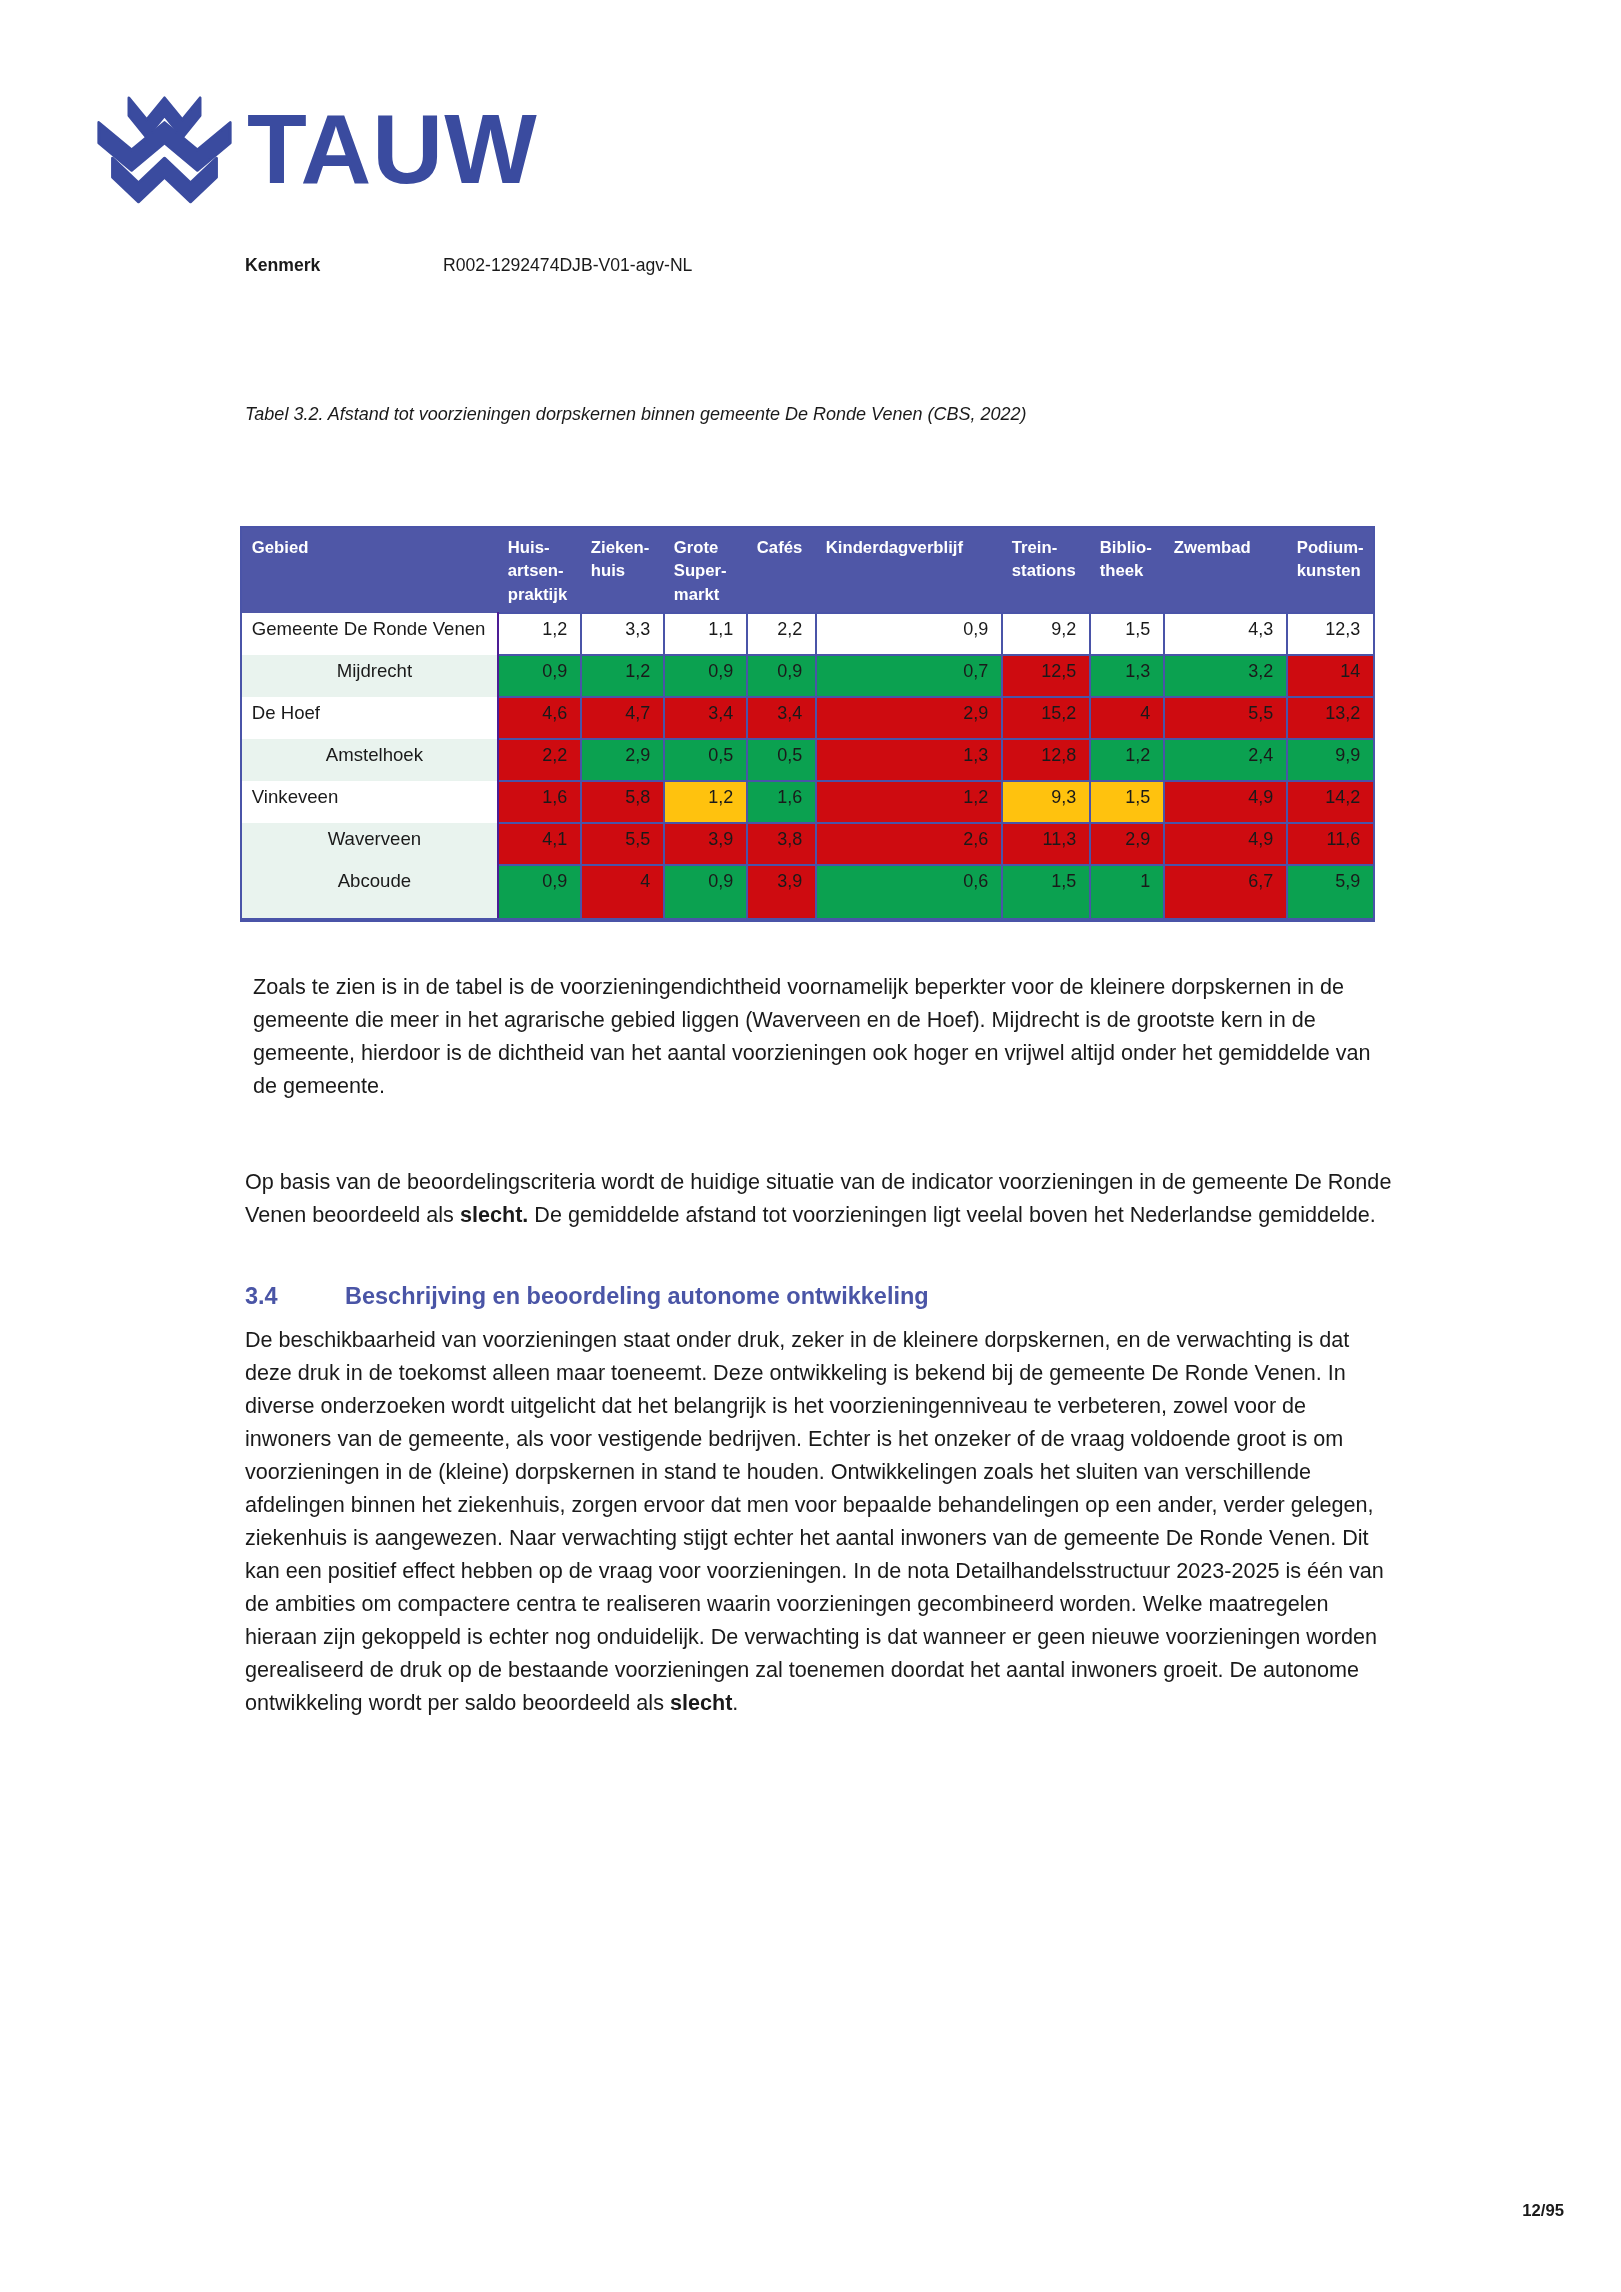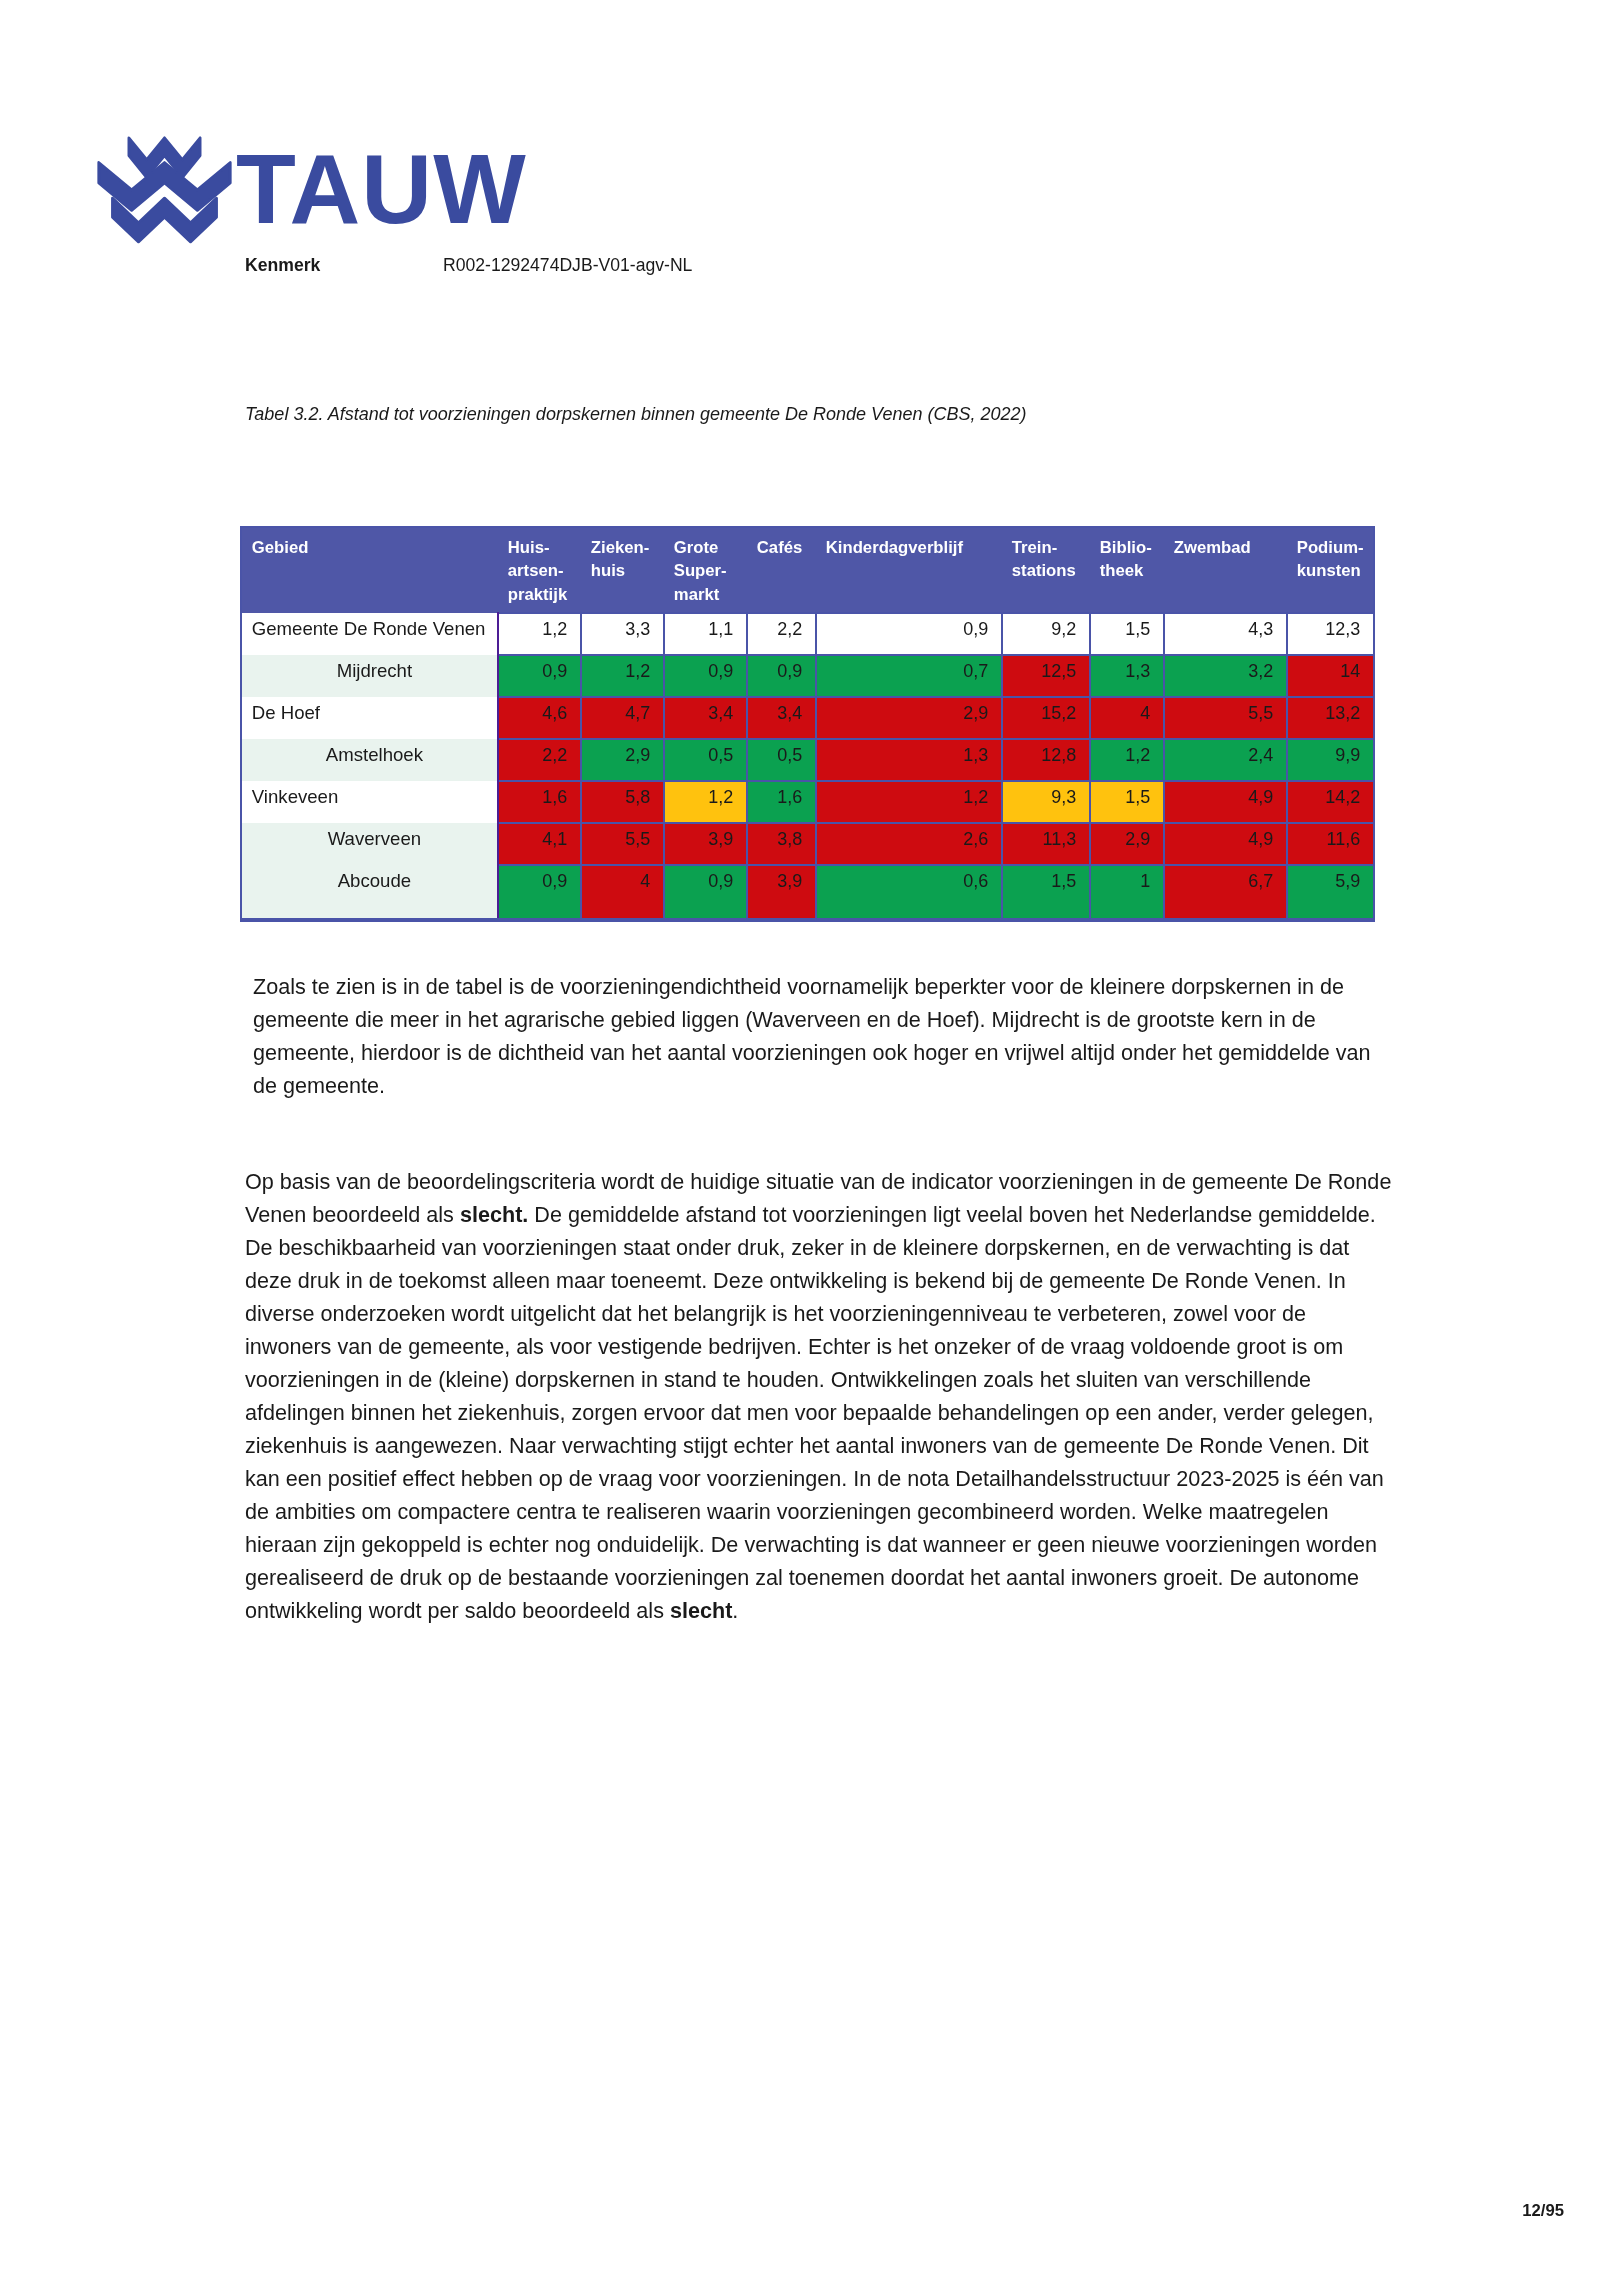--- a/index.html
+++ b/index.html
@@ -1,20 +1,20 @@
 <!DOCTYPE html>
 <html><head>
 <meta charset="utf-8">
 <style>
   html,body{margin:0;padding:0;background:#e8e8e8;}
   .page{position:relative;width:1621px;height:2293px;background:#ffffff;margin:0 auto;
         font-family:"Liberation Sans",sans-serif;color:#1a1a1a;overflow:hidden;}
 
   
-  .logo{position:absolute;left:96px;top:86px;display:flex;align-items:center;gap:3px;margin-top:40px;}
+  .logo{position:absolute;left:96px;top:86px;display:flex;align-items:center;gap:14px;}
   .logo svg{width:137px;height:125px;display:block;}
   .logo-word{font-size:98px;font-weight:bold;color:#3a4b9f;line-height:1;letter-spacing:1px;}
 
   
   .kenmerk{position:absolute;left:245px;top:255px;font-size:17.6px;}
   .kenmerk .klabel{display:inline-block;width:198px;font-weight:bold;}
 
   
   .caption{position:absolute;left:245px;top:404px;font-size:18px;font-style:italic;}
 
@@ -190,19 +190,23 @@
             <td class="val c-r">6,7</td>
             <td class="val c-g">5,9</td>
           </tr>
         </tbody>
     </table>
   </div>
 
   <div class="copy">
     <p>Zoals te zien is in de tabel is de voorzieningendichtheid voornamelijk beperkter voor de kleinere dorpskernen in de gemeente die meer in het agrarische gebied liggen (Waverveen en de Hoef). Mijdrecht is de grootste kern in de gemeente, hierdoor is de dichtheid van het aantal voorzieningen ook hoger en vrijwel altijd onder het gemiddelde van de gemeente.</p>
     <p class="tight"><span>Op basis van de beoordelingscriteria wordt de huidige situatie van de indicator voorzieningen in de gemeente De Ronde Venen beoordeeld als </span><strong>slecht.</strong><span> De gemiddelde afstand tot voorzieningen ligt veelal boven het Nederlandse gemiddelde.</span></p>
+    <h2 class="section">
+      <span class="num">3.4</span>
+      <span>Beschrijving en beoordeling autonome ontwikkeling</span>
+    </h2>
     <p class="tight"><span>De beschikbaarheid van voorzieningen staat onder druk, zeker in de kleinere dorpskernen, en de verwachting is dat deze druk in de toekomst alleen maar toeneemt. Deze ontwikkeling is bekend bij de gemeente De Ronde Venen. In diverse onderzoeken wordt uitgelicht dat het belangrijk is het voorzieningenniveau te verbeteren, zowel voor de inwoners van de gemeente, als voor vestigende bedrijven. Echter is het onzeker of de vraag voldoende groot is om voorzieningen in de (kleine) dorpskernen in stand te houden. Ontwikkelingen zoals het sluiten van verschillende afdelingen binnen het ziekenhuis, zorgen ervoor dat men voor bepaalde behandelingen op een ander, verder gelegen, ziekenhuis is aangewezen. Naar verwachting stijgt echter het aantal inwoners van de gemeente De Ronde Venen. Dit kan een positief effect hebben op de vraag voor voorzieningen. In de nota Detailhandelsstructuur 2023-2025 is één van de ambities om compactere centra te realiseren waarin voorzieningen gecombineerd worden. Welke maatregelen hieraan zijn gekoppeld is echter nog onduidelijk. De verwachting is dat wanneer er geen nieuwe voorzieningen worden gerealiseerd de druk op de bestaande voorzieningen zal toenemen doordat het aantal inwoners groeit. De autonome ontwikkeling wordt per saldo beoordeeld als </span><strong>slecht</strong><span>.</span></p>
   </div>
 
   <div class="pagenum">12/95</div>
 
 </div>
 
 
 </body></html>

